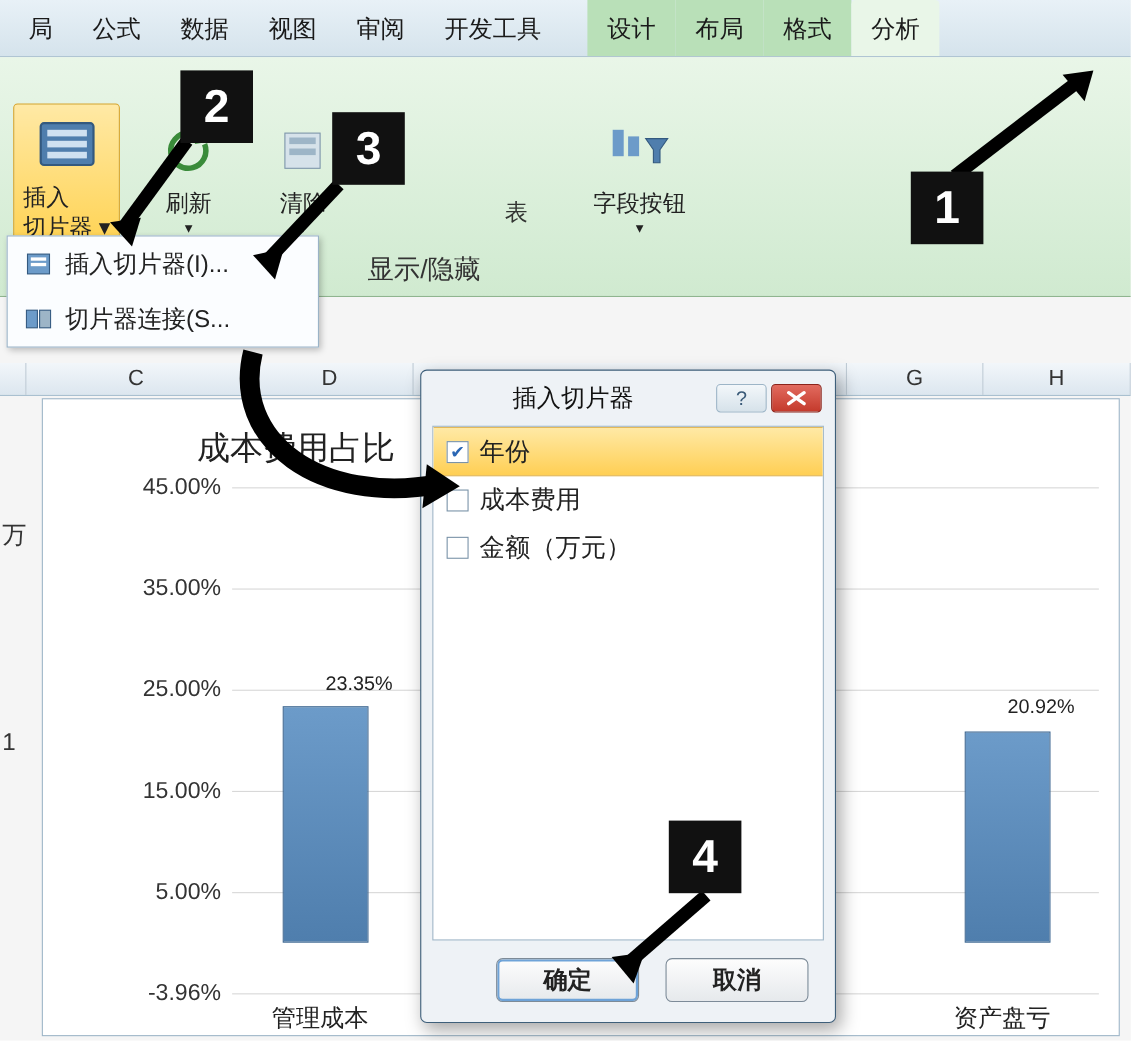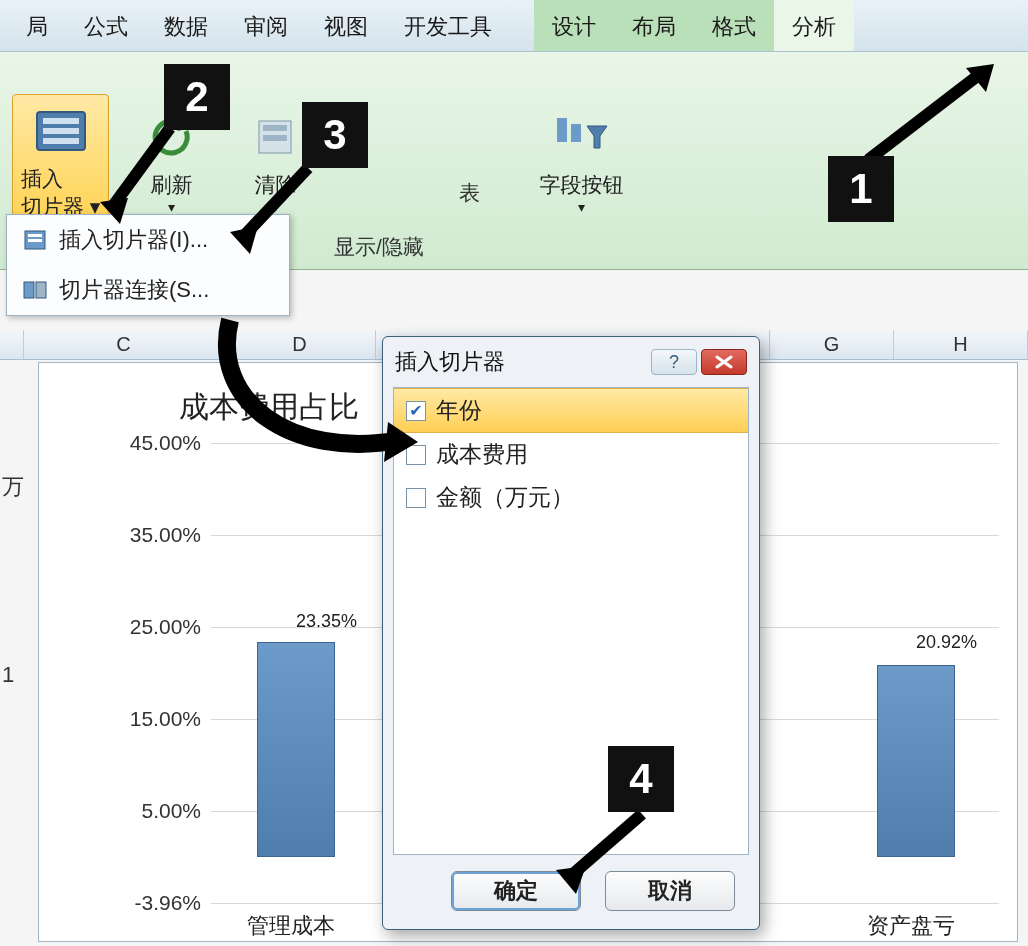--- a/index.html
+++ b/index.html
@@ -69,21 +69,21 @@
   justify-content: center;
   margin-bottom: 4px;
 }
 .small-btns {
   display: flex;
   gap: 16px;
 }
 .group-label {
   position: absolute;
   bottom: 8px;
-  font-size: 21px;
+  font-size: 24px;
   color: #333;
 }
 .group-label-showhide { left: 334px; }
 
 
 .dropdown-menu {
   position: absolute;
   left: 6px;
   top: 214px;
   width: 284px;
@@ -207,20 +207,21 @@
   width: 378px;
   height: 594px;
   background: #eef2f6;
   border: 1px solid #3e5f7a;
   border-radius: 6px;
   box-shadow: 4px 6px 16px rgba(0,0,0,0.35);
   z-index: 100;
   display: flex;
   flex-direction: column;
   padding: 6px;
+  text-align: center;
 }
 .dialog-titlebar {
   display: flex;
   align-items: center;
   height: 38px;
   padding: 0 6px;
 }
 .dialog-titlebar .title {
   flex: 1;
   font-size: 22px;
@@ -322,22 +323,22 @@
 
 svg { display: block; }
 </style>
 </head>
 <body>
 
 <div class="ribbon-tabs">
   <div class="ribbon-tab">局</div>
   <div class="ribbon-tab">公式</div>
   <div class="ribbon-tab">数据</div>
+  <div class="ribbon-tab">视图</div>
   <div class="ribbon-tab">审阅</div>
-  <div class="ribbon-tab">视图</div>
   <div class="ribbon-tab">开发工具</div>
   <div class="ribbon-tab-gap"></div>
   <div class="ribbon-tab green-group">设计</div>
   <div class="ribbon-tab green-group">布局</div>
   <div class="ribbon-tab green-group">格式</div>
   <div class="ribbon-tab green-group active">分析</div>
 </div>
 
 <div class="ribbon-panel">
   <div class="big-btn highlight">

